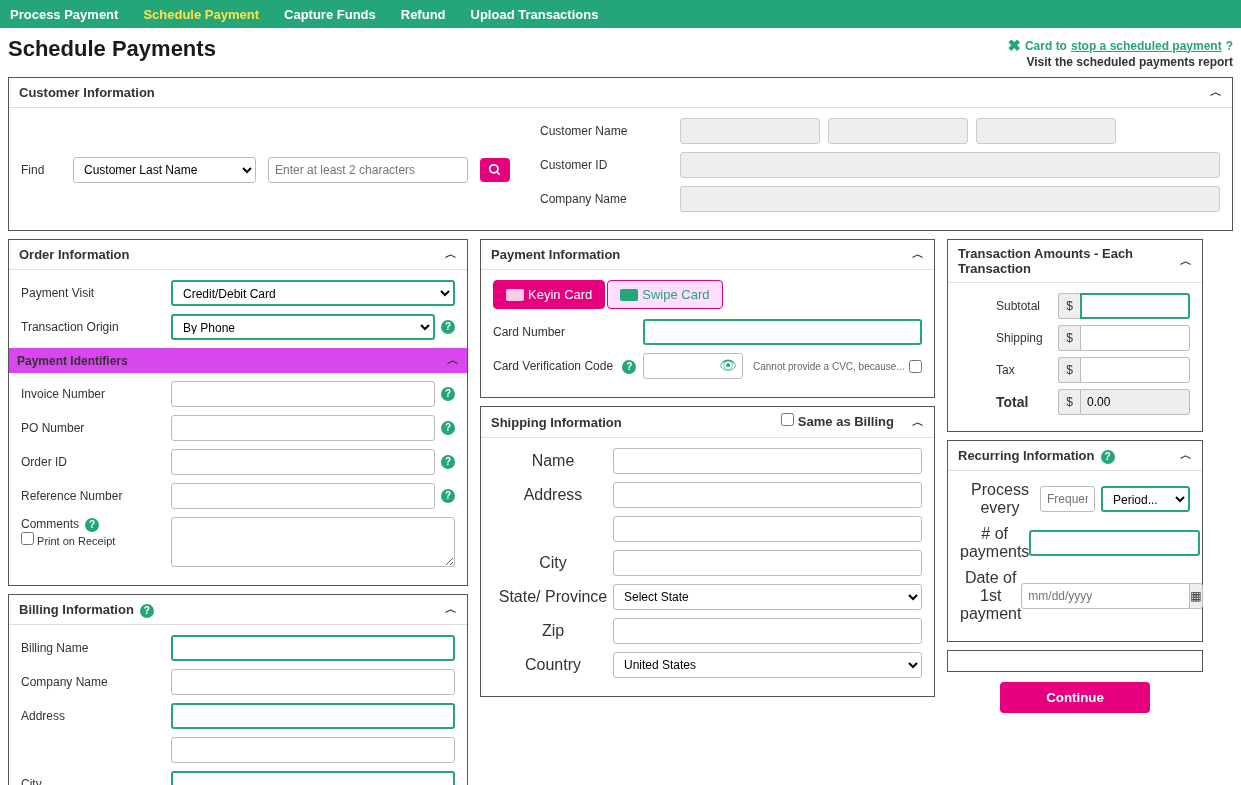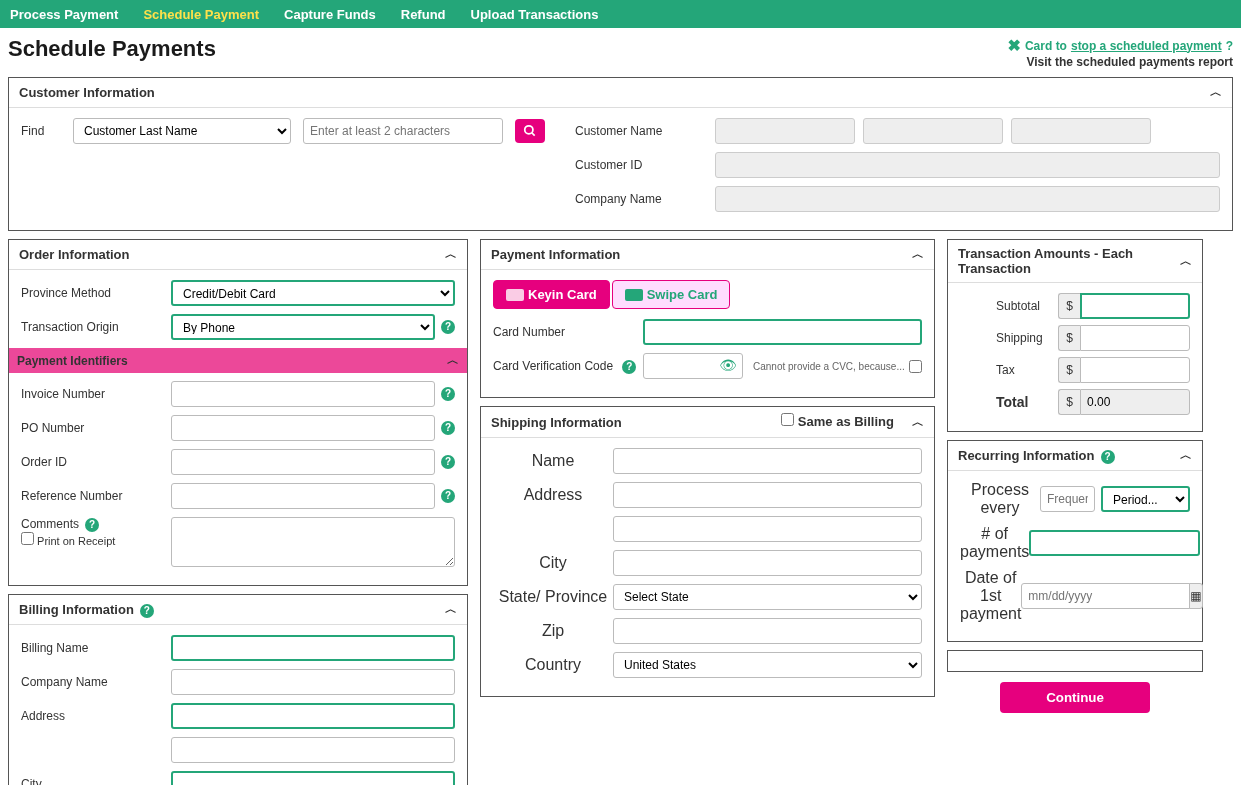--- a/index.html
+++ b/index.html
@@ -21,36 +21,36 @@
 .chev { font-size: 12px; }
 .row { display: flex; align-items: center; margin-bottom: 8px; }
 .label { width: 150px; font-size: 12px; color: #333; }
 .label-sm { width: 120px; font-size: 16px; text-align: center; }
 .input, select, textarea { border: 1px solid #bbb; padding: 4px 6px; font-size: 12px; border-radius: 3px; height: 26px; background: #fff; }
 .cols { display: flex; gap: 12px; align-items: flex-start; }
 .col1 { width: 460px; }
 .col2 { width: 455px; }
 .col3 { width: 256px; }
 .cust-info-body { display: flex; gap: 30px; align-items: flex-start; }
-.find-row { display: flex; align-items: center; gap: 12px; }
+.find-row { display: flex; align-items: center; gap: 12px; margin-top: 39px; }
 .find-row .label { width: 40px; }
-.find-select { width: 218px; }
+.find-select { width: 183px; }
 .find-input { width: 200px; }
 .search-btn { background: #e6007e; border: none; color: #fff; width: 30px; height: 24px; border-radius: 4px; cursor: pointer; display:flex; align-items:center; justify-content:center; }
 .cust-fields { flex: 1; }
 .cust-row { display: flex; align-items: center; margin-bottom: 8px; }
 .cust-row .clabel { width: 140px; font-size: 12px; }
 .cust-row .readonly { background: #eee; border: 1px solid #ccc; height: 26px; border-radius: 3px; flex: 1; }
 .triple { display: flex; gap: 8px; }
 .triple .readonly { flex: 1; }
 .gsel { border: 2px solid #24a679; }
-.sub-head { background: #ec4899; padding: 4px 8px; font-weight: 700; font-size: 12px; display: flex; justify-content: space-between; align-items: center; cursor: pointer; }
+.sub-head { background: #d946ef; padding: 4px 8px; font-weight: 700; font-size: 12px; display: flex; justify-content: space-between; align-items: center; cursor: pointer; }
 .help { display:inline-block; width:14px; height:14px; background:#24a679; color:#fff; border-radius:50%; font-size:10px; text-align:center; line-height:14px; font-weight:700; margin-left:6px; }
 .tab-row { display: flex; gap: 0; margin-bottom: 10px; }
-.tab { padding: 6px 12px; font-size: 13px; font-weight: 700; border-radius: 4px; display:flex; align-items:center; gap:4px; cursor:pointer; }
+.tab { padding: 6px 12px; font-size: 13px; font-weight: 400; border-radius: 4px; display:flex; align-items:center; gap:4px; cursor:pointer; }
 .tab.keyin { background: #e6007e; color: #fff; border: 1px solid #e6007e; }
 .tab.swipe { background: #fdf; color: #24a679; border: 1px solid #e6007e; margin-left: 2px; }
 .card-icon { display:inline-block; width:18px; height:12px; background: rgba(255,255,255,0.8); border-radius:2px; }
 .swipe .card-icon { background: #24a679; }
 .card-input { border: 2px solid #24a679; }
 .money-row { display: flex; align-items: center; margin-bottom: 6px; margin-left: 36px; }
 .money-row .mlabel { flex: 1; font-size: 12px; }
 .dollar { width: 22px; height: 26px; border: 1px solid #bbb; background: #eee; display:flex; align-items:center; justify-content:center; border-radius: 3px 0 0 3px; border-right:none; font-size:12px; }
 .money-in { width: 110px; border-radius: 0 3px 3px 0; }
 .total .mlabel { font-weight: 700; font-size: 14px; }
@@ -129,21 +129,21 @@
   <div class="cols">
 
     <div class="col1">
       <div class="panel">
         <div class="panel-head">
           <span>Order Information</span>
           <span class="chev">︿</span>
         </div>
         <div class="panel-body">
           <div class="row">
-            <span class="label">Province Method</span>
+            <span class="label">Payment Visit</span>
             <select class="input gsel" style="flex:1"><option>Credit/Debit Card</option></select>
           </div>
           <div class="row">
             <span class="label">Transaction Origin</span>
             <select class="input gsel" style="flex:1"><option>By Phone</option></select>
             <span class="help">?</span>
           </div>
           <div class="sub-head" style="margin:0 -12px 8px">
             <span>Payment Identifiers</span>
             <span class="chev">︿</span>

